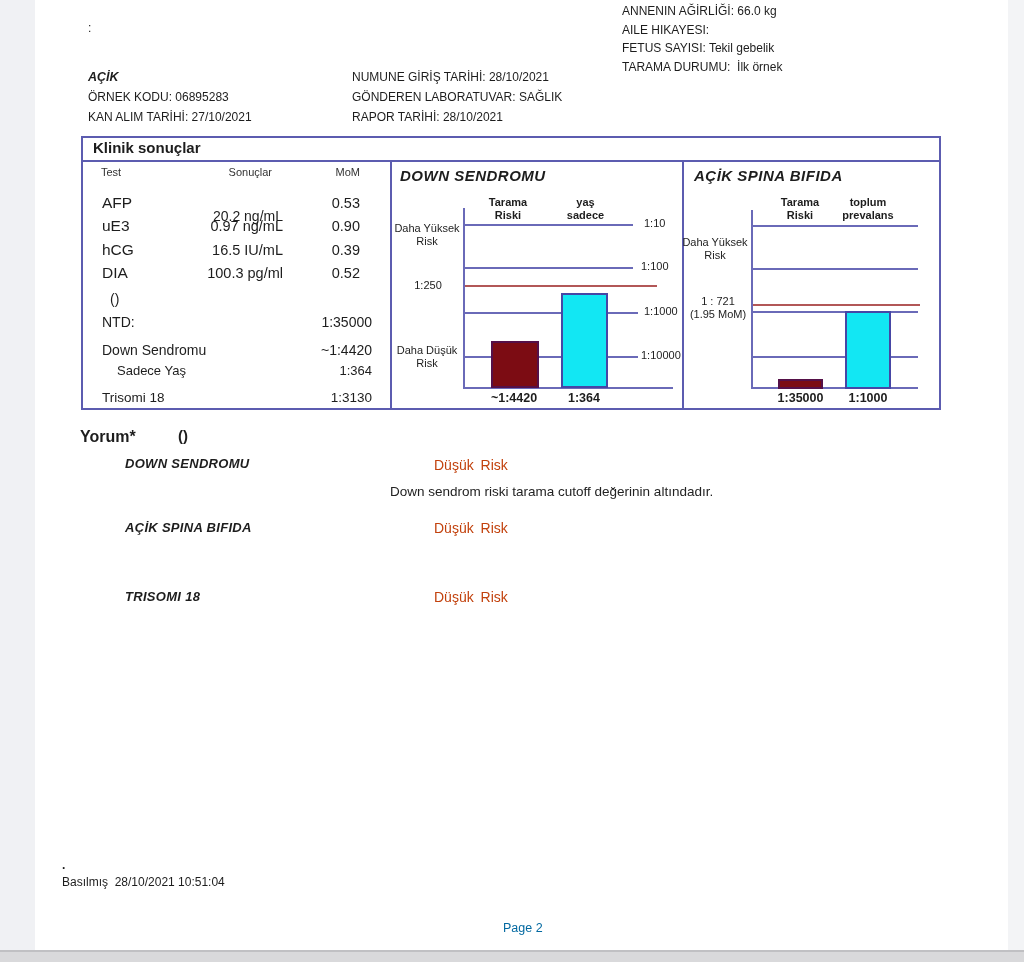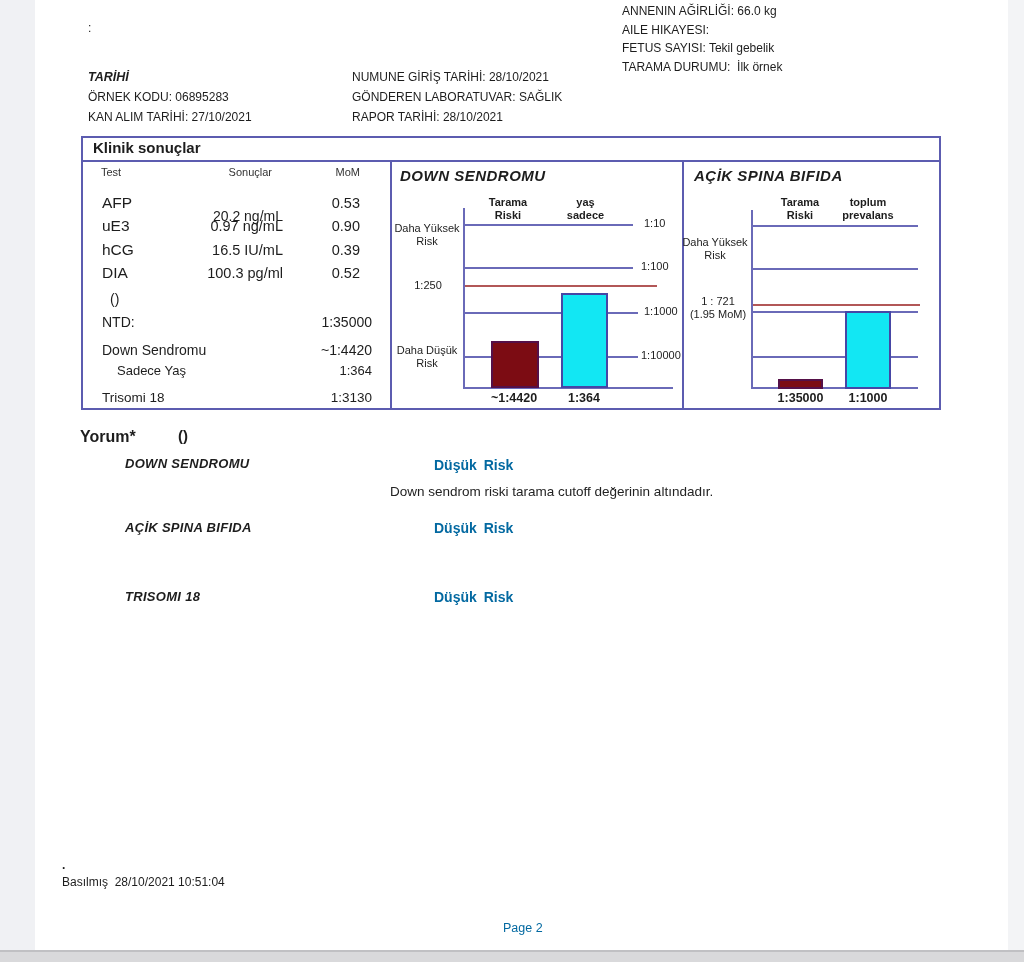--- a/index.html
+++ b/index.html
@@ -13,35 +13,35 @@
   .i{font-style:italic}
   .c{text-align:center}
   .r{text-align:right}
   .small{font-size:11px;}
   .box{position:absolute;border:2px solid #5c5cb0;background:#ffffff;box-sizing:border-box;}
   .line{position:absolute;background:#6a6ab8;}
   .cutoff{position:absolute;background:#b25757;}
   .bar{position:absolute;box-sizing:border-box;}
   .bar-dark{background:#7c0c13;border:2px solid #551048;}
   .bar-cyan{background:#12e7f3;border:2px solid #4646a5;}
-  .risk-green{color:#0369a1;font-weight:bold;font-size:14px;word-spacing:3px;padding-left:44px;}
+  .risk-green{color:#c2410c;font-weight:normal;font-size:14px;word-spacing:3px;padding-left:44px;}
   .cmt-label{font-weight:bold;font-style:italic;font-size:13px;letter-spacing:.3px;}
   .cmt-text{font-size:13.5px;color:#222;}
 </style>
 </head>
 <body>
 
 <div class="canvas">
   <div class="page"></div>
   <div class="edge-right"></div>
   <div class="edge-bottom"></div>
 
   <div class="t" style="left:88px;top:21px;">:</div>
 
-  <div class="t b i" style="left:88px;top:70px;font-size:12.5px;">TARİHİ</div>
+  <div class="t b i" style="left:88px;top:70px;font-size:12.5px;">AÇİK</div>
   <div class="t" style="left:88px;top:90px;">ÖRNEK KODU: 06895283</div>
   <div class="t" style="left:88px;top:110px;">KAN ALIM TARİHİ: 27/10/2021</div>
 
   <div class="t" style="left:352px;top:70px;">NUMUNE GİRİŞ TARİHİ: 28/10/2021</div>
   <div class="t" style="left:352px;top:90px;">GÖNDEREN LABORATUVAR: SAĞLIK</div>
   <div class="t" style="left:352px;top:110px;">RAPOR TARİHİ: 28/10/2021</div>
 
   <div class="t" style="left:622px;top:4px;">ANNENIN AĞİRLİĞİ: 66.0 kg</div>
   <div class="t" style="left:622px;top:23px;">AILE HIKAYESI:</div>
   <div class="t" style="left:622px;top:41px;">FETUS SAYISI: Tekil gebelik</div>

